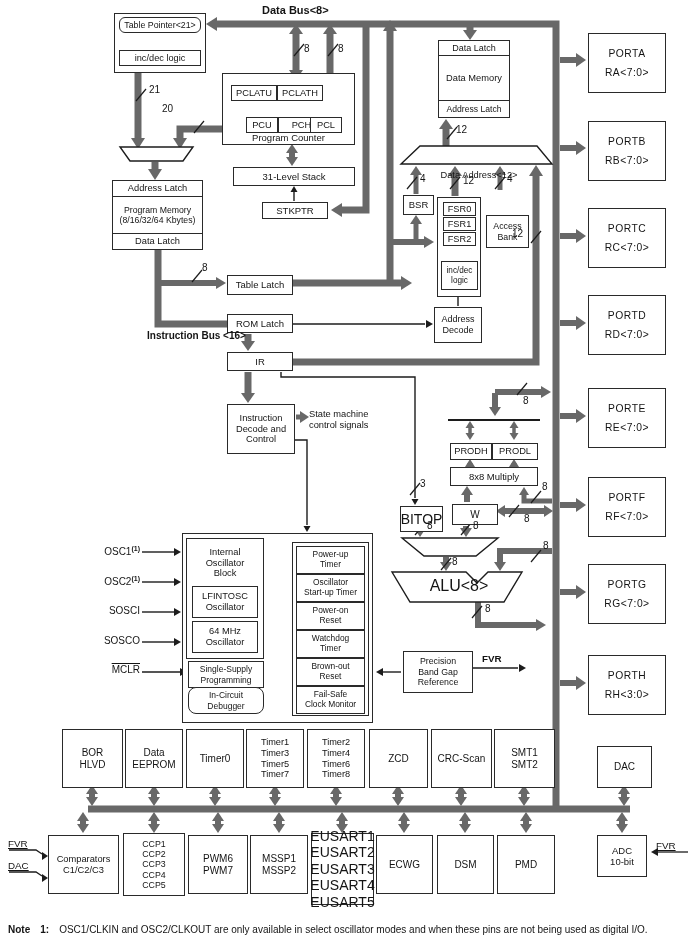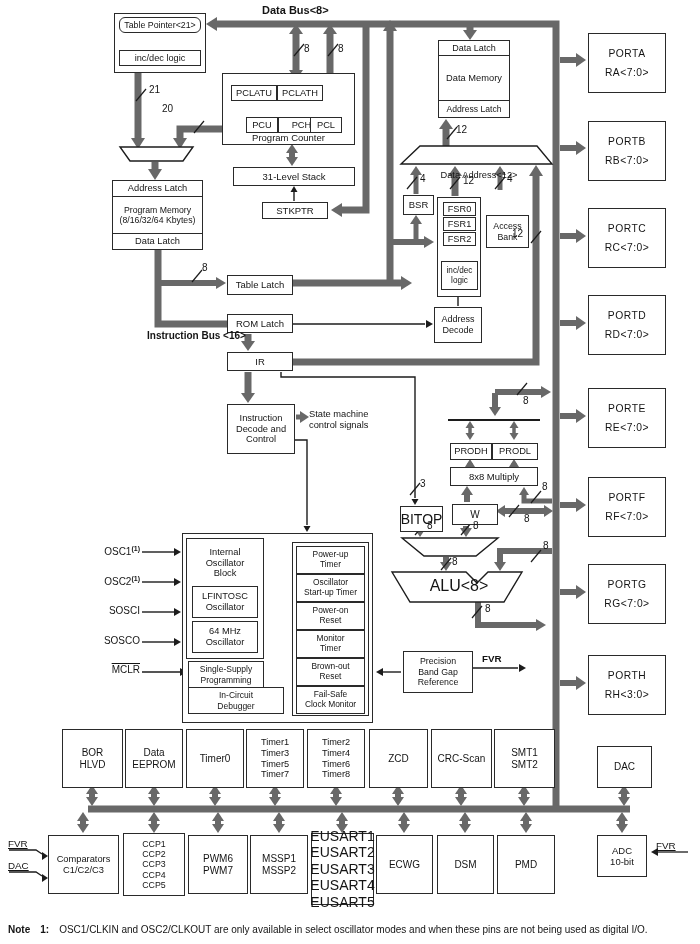--- a/index.html
+++ b/index.html
@@ -313,21 +313,21 @@
         <div>Oscillator</div>
       </div>
       <div class="box" style="left: 192px; top: 621px; width: 66px; height: 32px; font-size: 9.3px;">
         <div>64 MHz</div>
         <div>Oscillator</div>
       </div>
       <div class="box" style="left: 188px; top: 661px; width: 76px; height: 27px; font-size: 8.5px;">
         <div>Single-Supply</div>
         <div>Programming</div>
       </div>
-      <div class="box" style="left: 188px; top: 687px; width: 96px; height: 27px; font-size: 8.5px;">
+      <div class="box" style="left: 188px; top: 687px; width: 76px; height: 27px; font-size: 8.5px; border-radius: 8px;">
         <div>In-Circuit</div>
         <div>Debugger</div>
       </div>
       <div class="box" style="left: 292px; top: 542px; width: 77px; height: 174px; font-size: 9.5px;"></div>
       <div class="box" style="left: 403px; top: 651px; width: 70px; height: 42px; font-size: 8.8px;">
         <div>Precision</div>
         <div>Band Gap</div>
         <div>Reference</div>
       </div>
       <div class="box nb left bold" style="left: 482px; top: 652px; width: 36px; height: 13px; font-size: 9.8px;">FVR</div>
@@ -342,21 +342,21 @@
       </div>
       <div class="box" style="left: 296px; top: 574px; width: 69px; height: 28px; font-size: 8.4px;">
         <div>Oscillator</div>
         <div>Start-up Timer</div>
       </div>
       <div class="box" style="left: 296px; top: 602px; width: 69px; height: 28px; font-size: 8.4px;">
         <div>Power-on</div>
         <div>Reset</div>
       </div>
       <div class="box" style="left: 296px; top: 630px; width: 69px; height: 28px; font-size: 8.4px;">
-        <div>Monitor</div>
+        <div>Watchdog</div>
         <div>Timer</div>
       </div>
       <div class="box" style="left: 296px; top: 658px; width: 69px; height: 28px; font-size: 8.4px;">
         <div>Brown-out</div>
         <div>Reset</div>
       </div>
       <div class="box" style="left: 296px; top: 686px; width: 69px; height: 28px; font-size: 8.4px;">
         <div>Fail-Safe</div>
         <div>Clock Monitor</div>
       </div>

